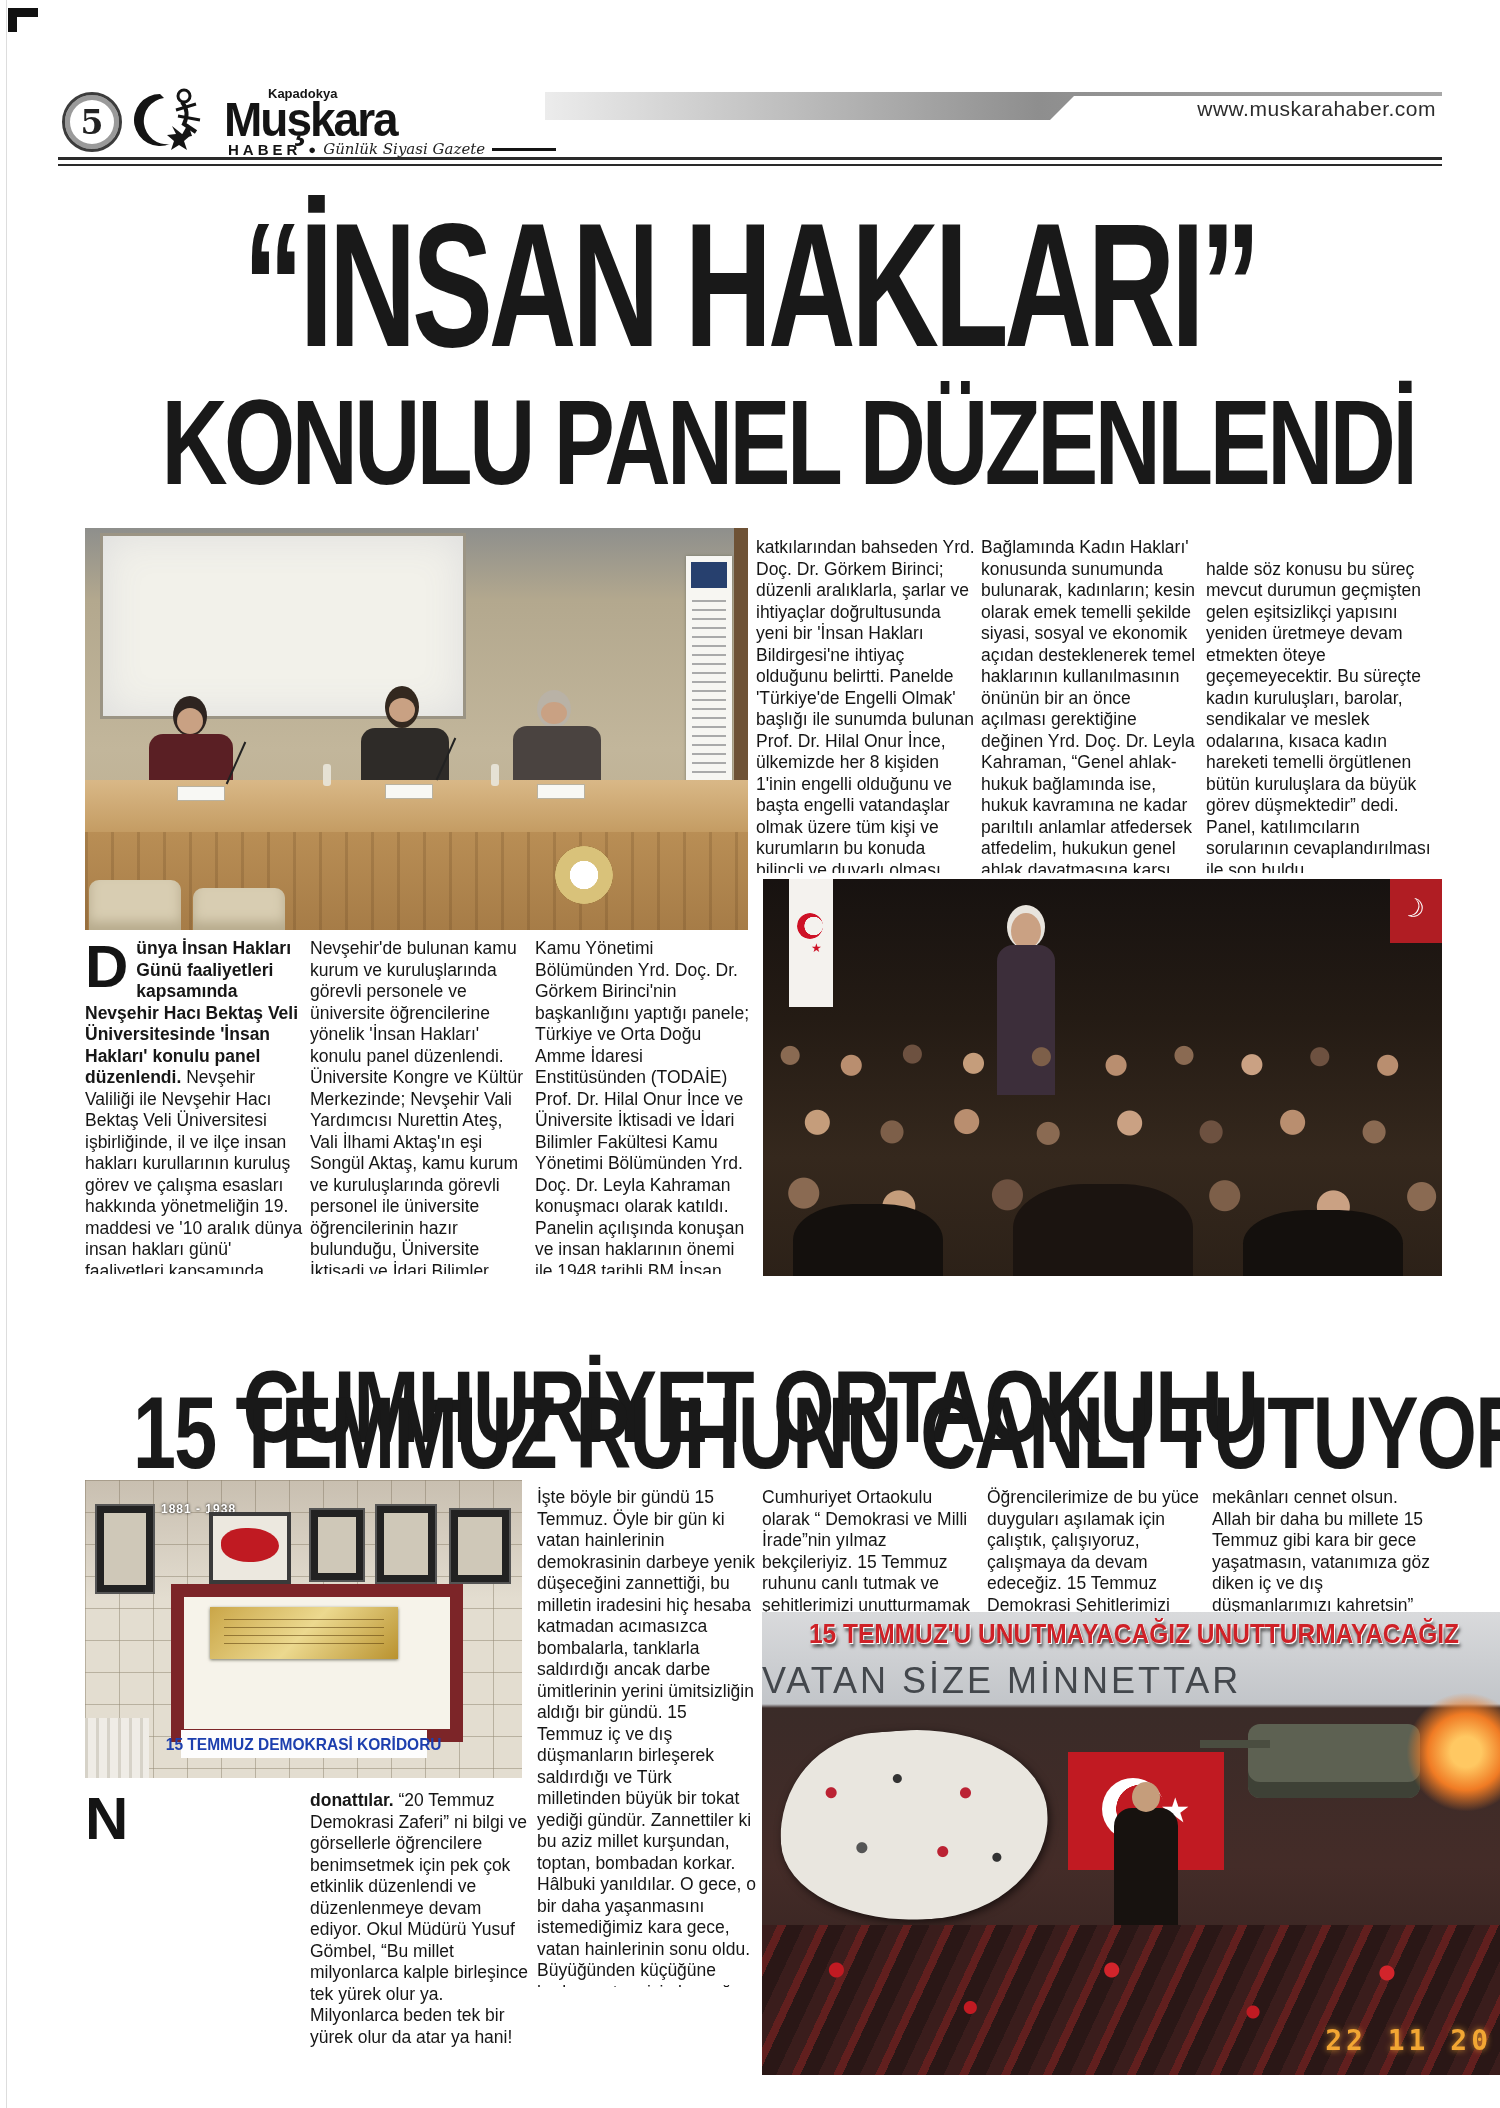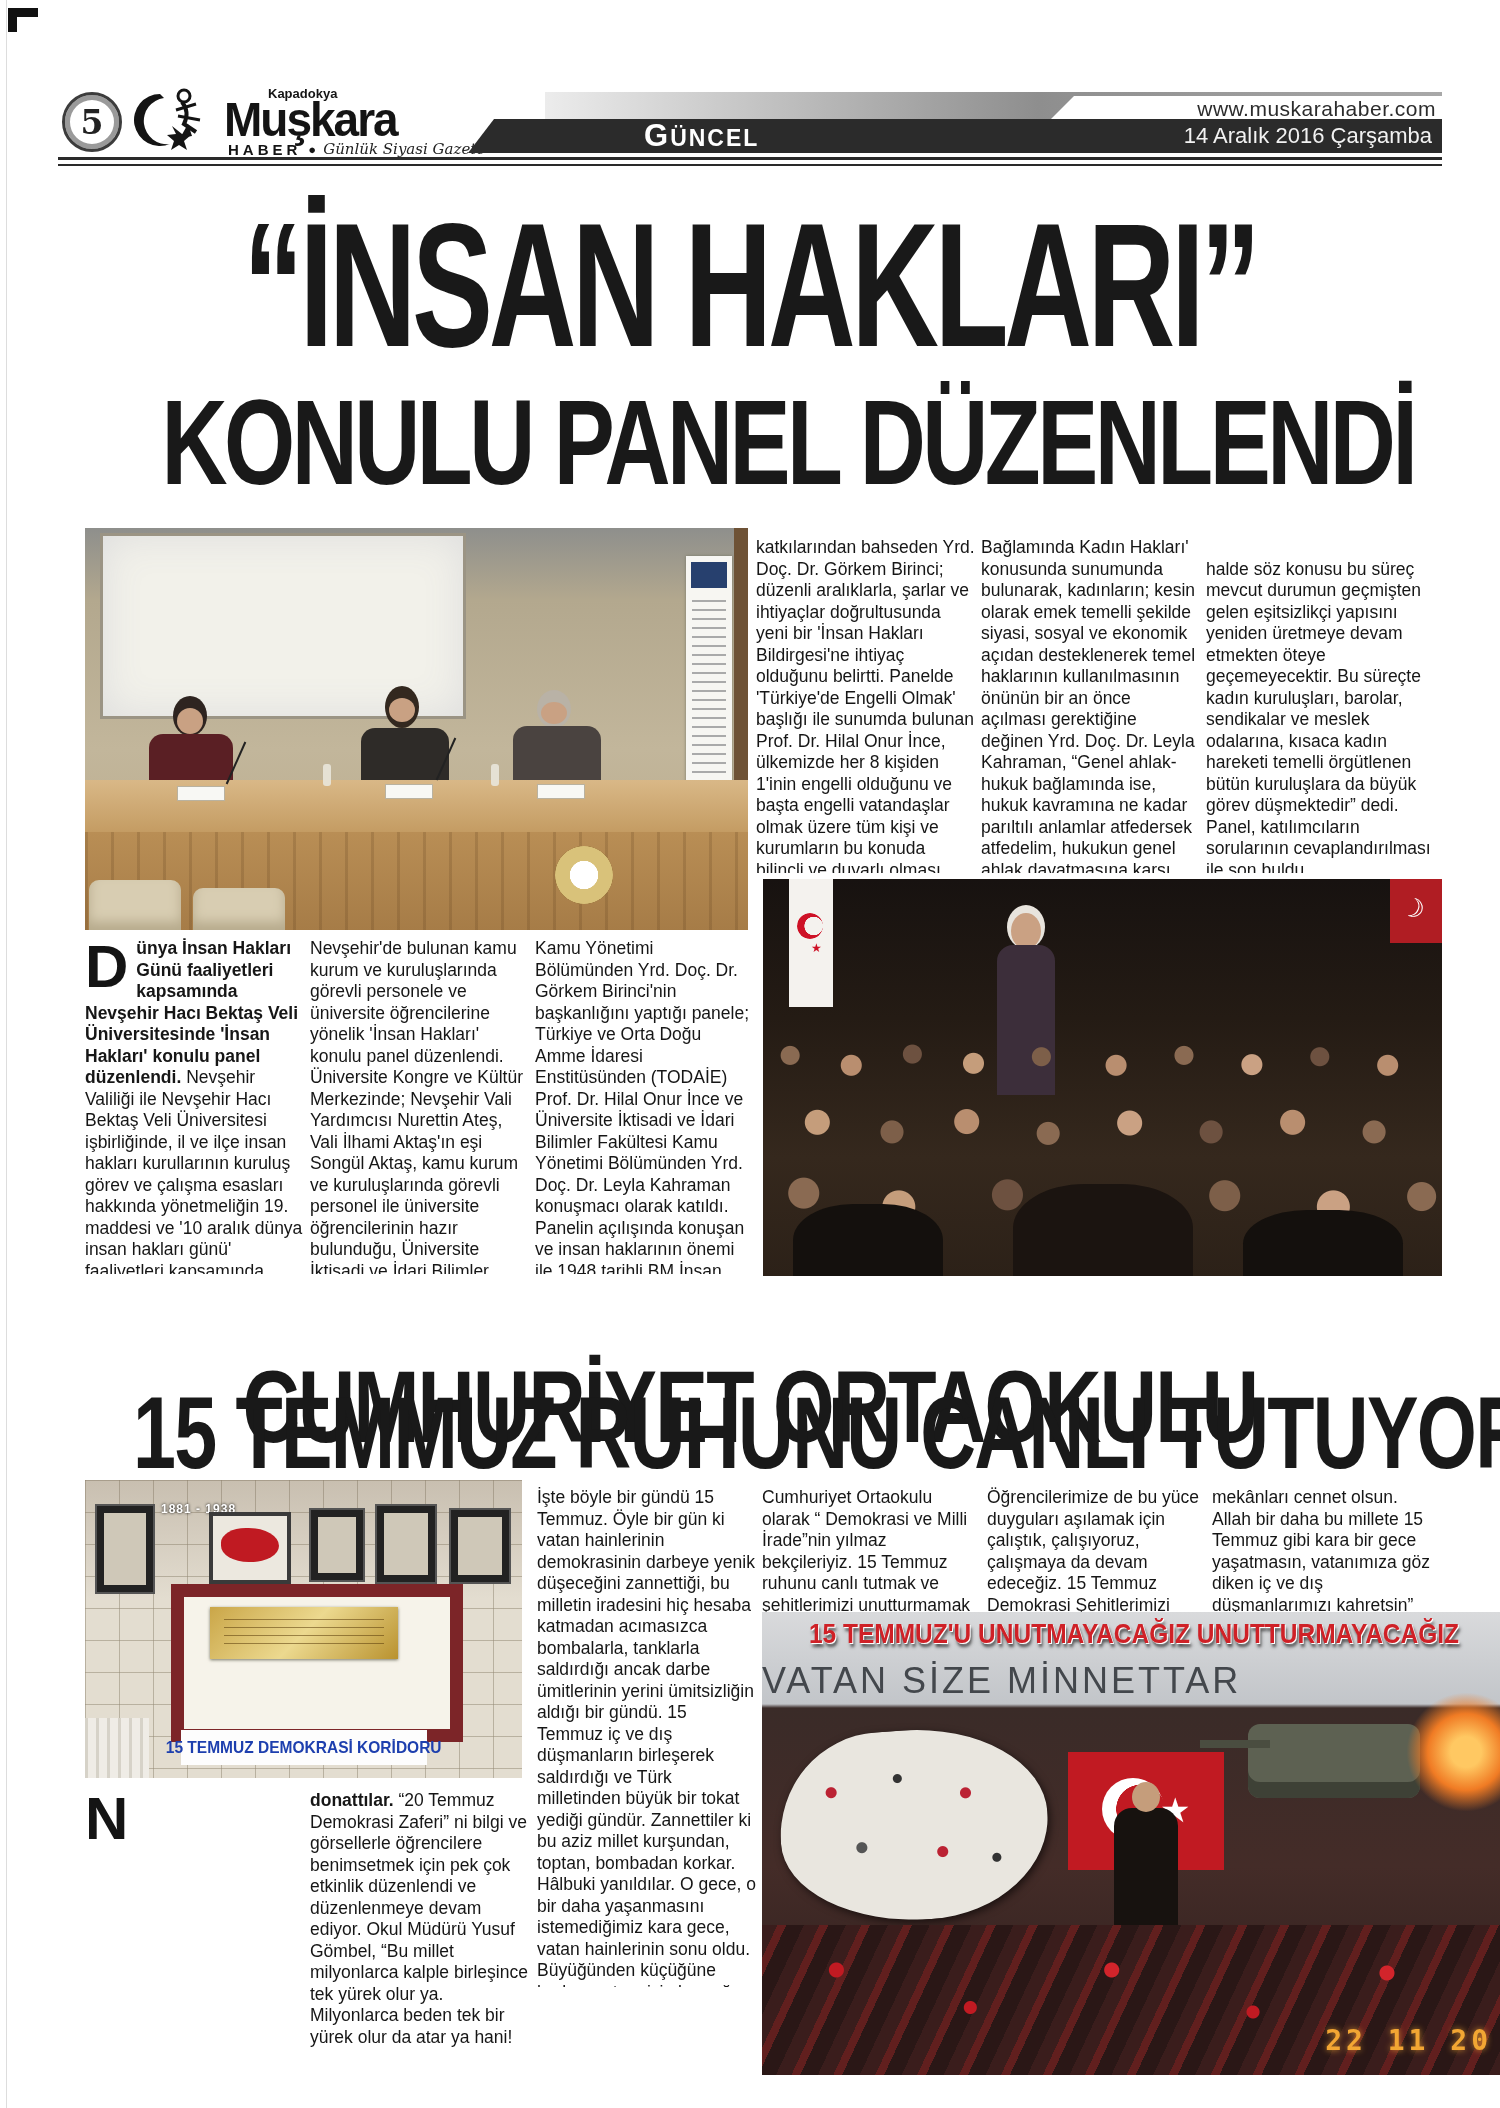--- a/index.html
+++ b/index.html
@@ -147,21 +147,21 @@
             box-shadow:0 0 0 4px #3a3a3a;}
   .p3-flagmap::before{content:"";position:absolute;left:8px;top:12px;width:58px;height:34px;border-radius:45% 55% 50% 50%;
             background:#c01a22;}
   .p3-board{position:absolute;left:86px;top:104px;width:266px;height:132px;background:#f6f3ea;
             border:13px solid #7c2528;}
   .p3-plaque{position:absolute;left:26px;top:10px;width:188px;height:52px;
             background:linear-gradient(135deg,#caa648,#ecd98f 50%,#b9922f);
             box-shadow:0 1px 3px #776;}
   .p3-plaque::after{content:"";position:absolute;left:14px;top:12px;right:14px;bottom:10px;
             background:repeating-linear-gradient(180deg,rgba(90,60,10,.55) 0 1.5px,transparent 1.5px 8px);}
-  .p3-caption{position:absolute;left:96px;top:250px;width:246px;height:35px;background:#fdfdfd;
+  .p3-caption{position:absolute;left:96px;top:250px;width:246px;height:28px;background:#fdfdfd;
             display:flex;align-items:center;justify-content:center;}
   .p3-caption span{font-size:16.5px;font-weight:bold;color:#1d3fae;white-space:nowrap;transform:scaleX(.94);}
   .p3-radiator{position:absolute;left:0;top:238px;width:64px;height:60px;background:#efece6;
             background-image:repeating-linear-gradient(90deg,#d6d2c8 0 3px,transparent 3px 11px);}
 
   
   .photo4{position:absolute;left:762px;top:1612px;width:744px;height:463px;overflow:hidden;
           background:linear-gradient(180deg,#d9dadc 0,#c2c5c9 92px,#3a2b28 96px,#442c28 55%,#2b1d1c 100%);}
   .p4-title{position:absolute;left:0;top:8px;width:100%;text-align:center;
             font-size:24.5px;font-weight:bold;color:#cf2127;letter-spacing:0;white-space:nowrap;
@@ -230,24 +230,20 @@
       <span class="logo-dot">●</span>
       <span class="logo-tag">Günlük Siyasi Gazete</span>
       <span class="logo-rule"></span>
     </div>
   </div>
 
   <div class="grad-band"></div>
   <div class="www-strip">
     <span>www.muskarahaber.com</span>
   </div>
-  <div class="dark-band">
-    <span class="guncel">GÜNCEL</span>
-    <span class="band-date">14 Aralık 2016 Çarşamba</span>
-  </div>
   <div class="double-rule"></div>
 
   <div class="hl-wrap a1h1">
     <span class="hl">“İNSAN HAKLARI”</span>
   </div>
   <div class="hl-wrap a1h2">
     <span class="hl">KONULU PANEL DÜZENLENDİ</span>
   </div>
 
   <div class="photo1">

